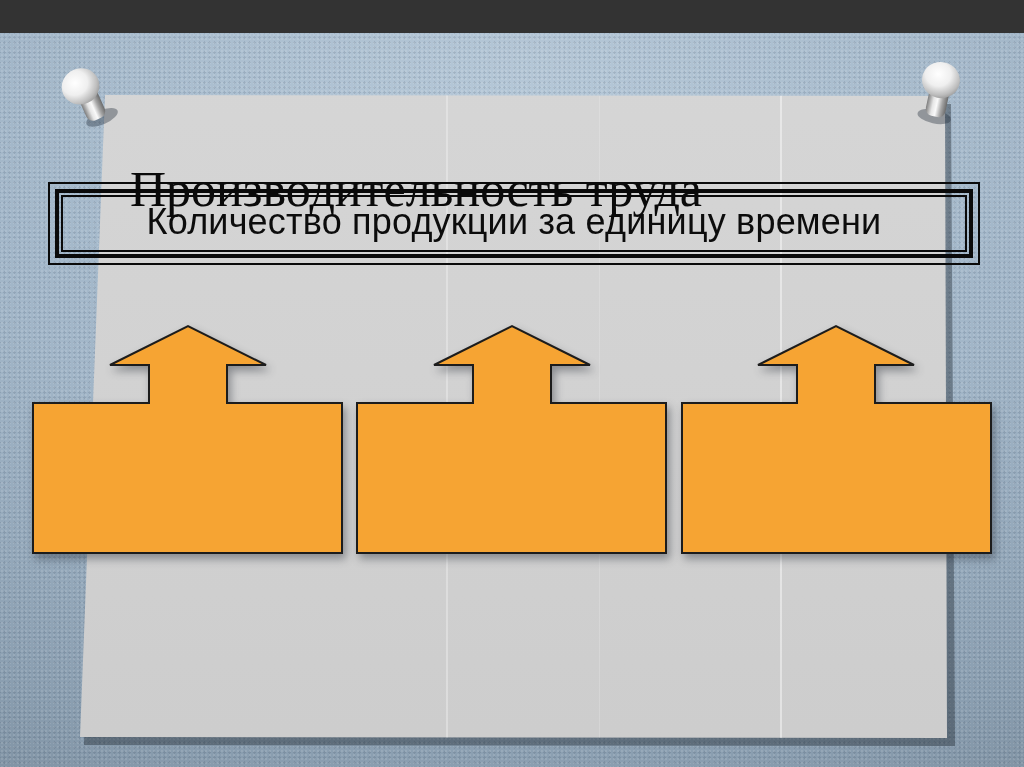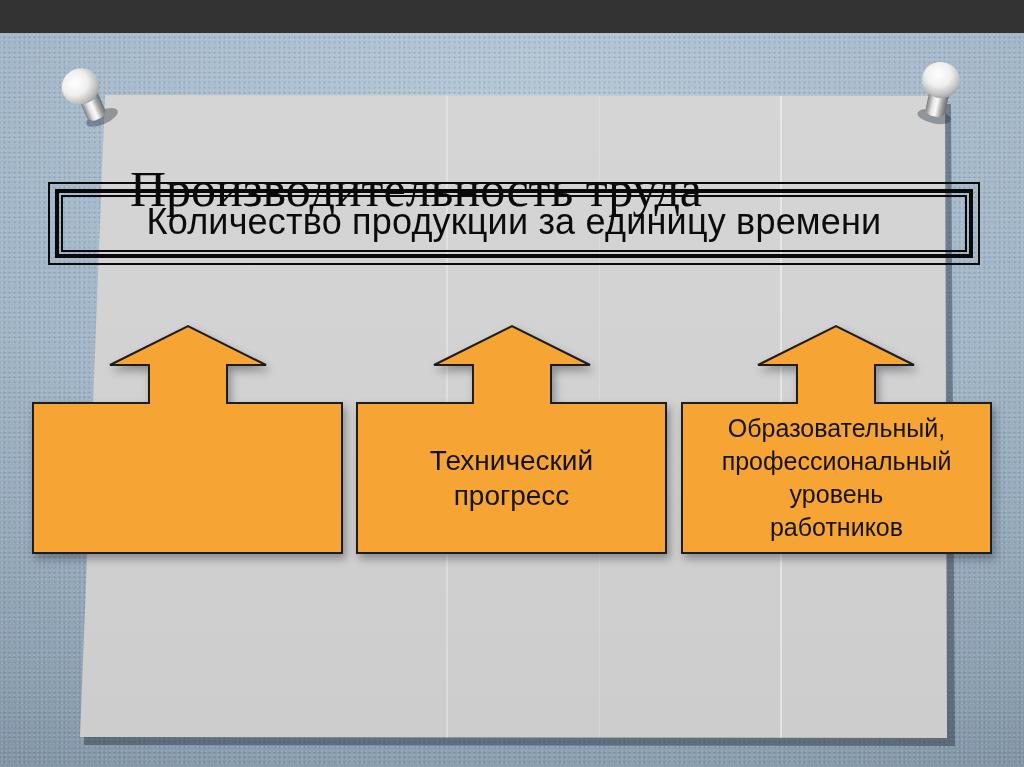--- a/index.html
+++ b/index.html
@@ -107,26 +107,20 @@
   <div class="def-box">
     <div class="mid">
       <div class="inner">
         <span class="def-text">Количество продукции за единицу времени</span>
       </div>
     </div>
   </div>
 
   <div class="slide-title">Производительность труда</div>
 
-  <div class="factor-label f2">Технический
-прогресс</div>
-  <div class="factor-label f3">Образовательный,
-профессиональный
-уровень
-работников</div>
 
   <div class="pin left">
     <svg width="54" height="66" viewBox="0 0 54 66">
       <ellipse cx="31" cy="56" rx="17" ry="7" fill="rgba(35,45,58,0.38)"></ellipse>
       <rect x="17" y="24" width="20" height="32" rx="7" fill="url(#pinBody)"></rect>
       <ellipse cx="24" cy="19" rx="19" ry="18" fill="url(#pinHead)"></ellipse>
     </svg>
   </div>
   <div class="pin right">
     <svg width="54" height="66" viewBox="0 0 54 66">

